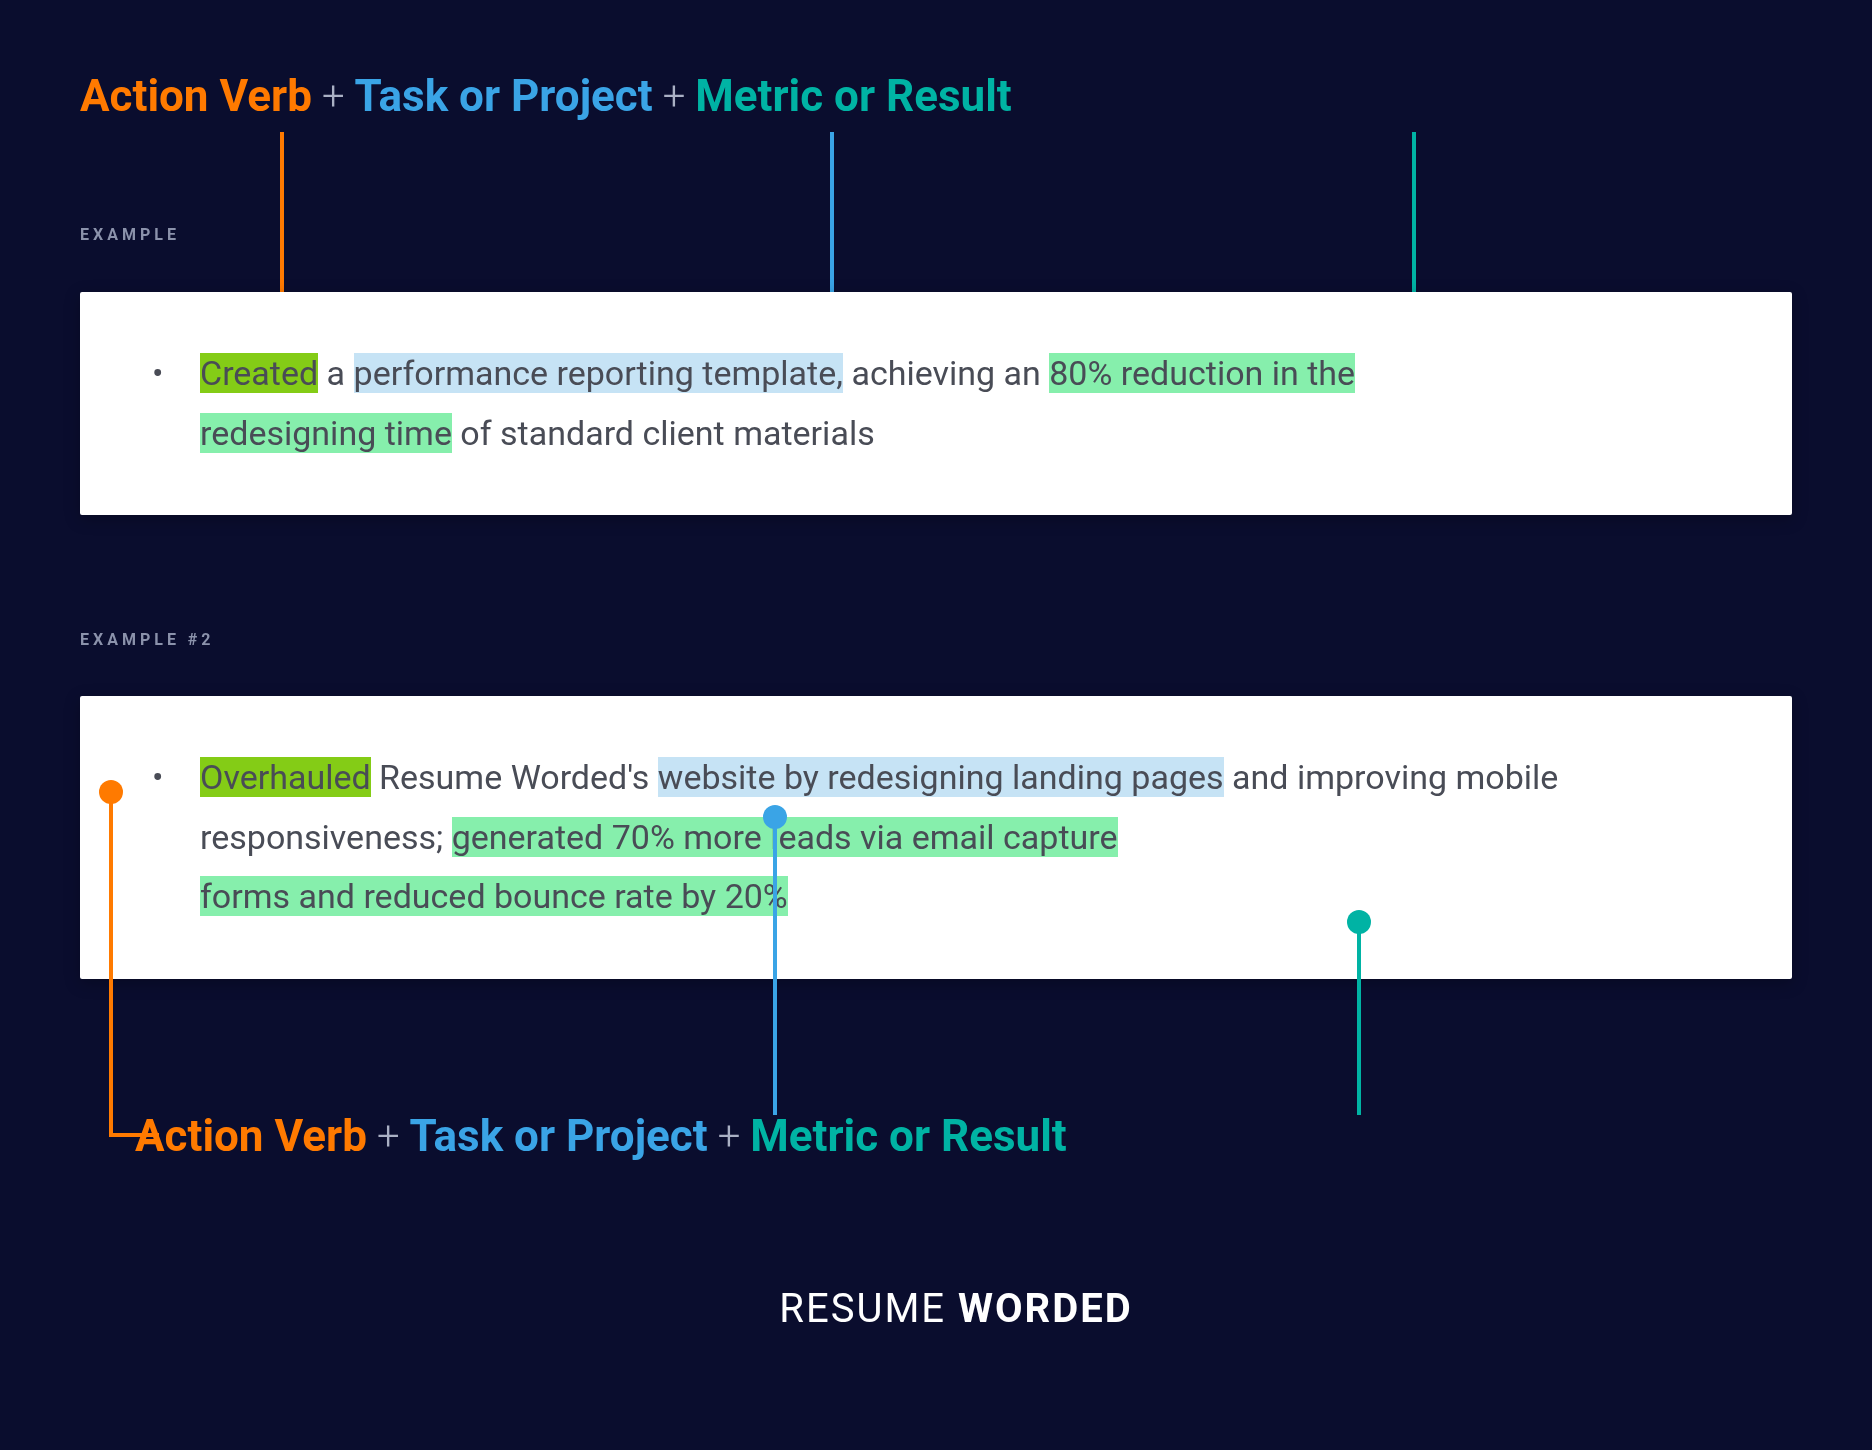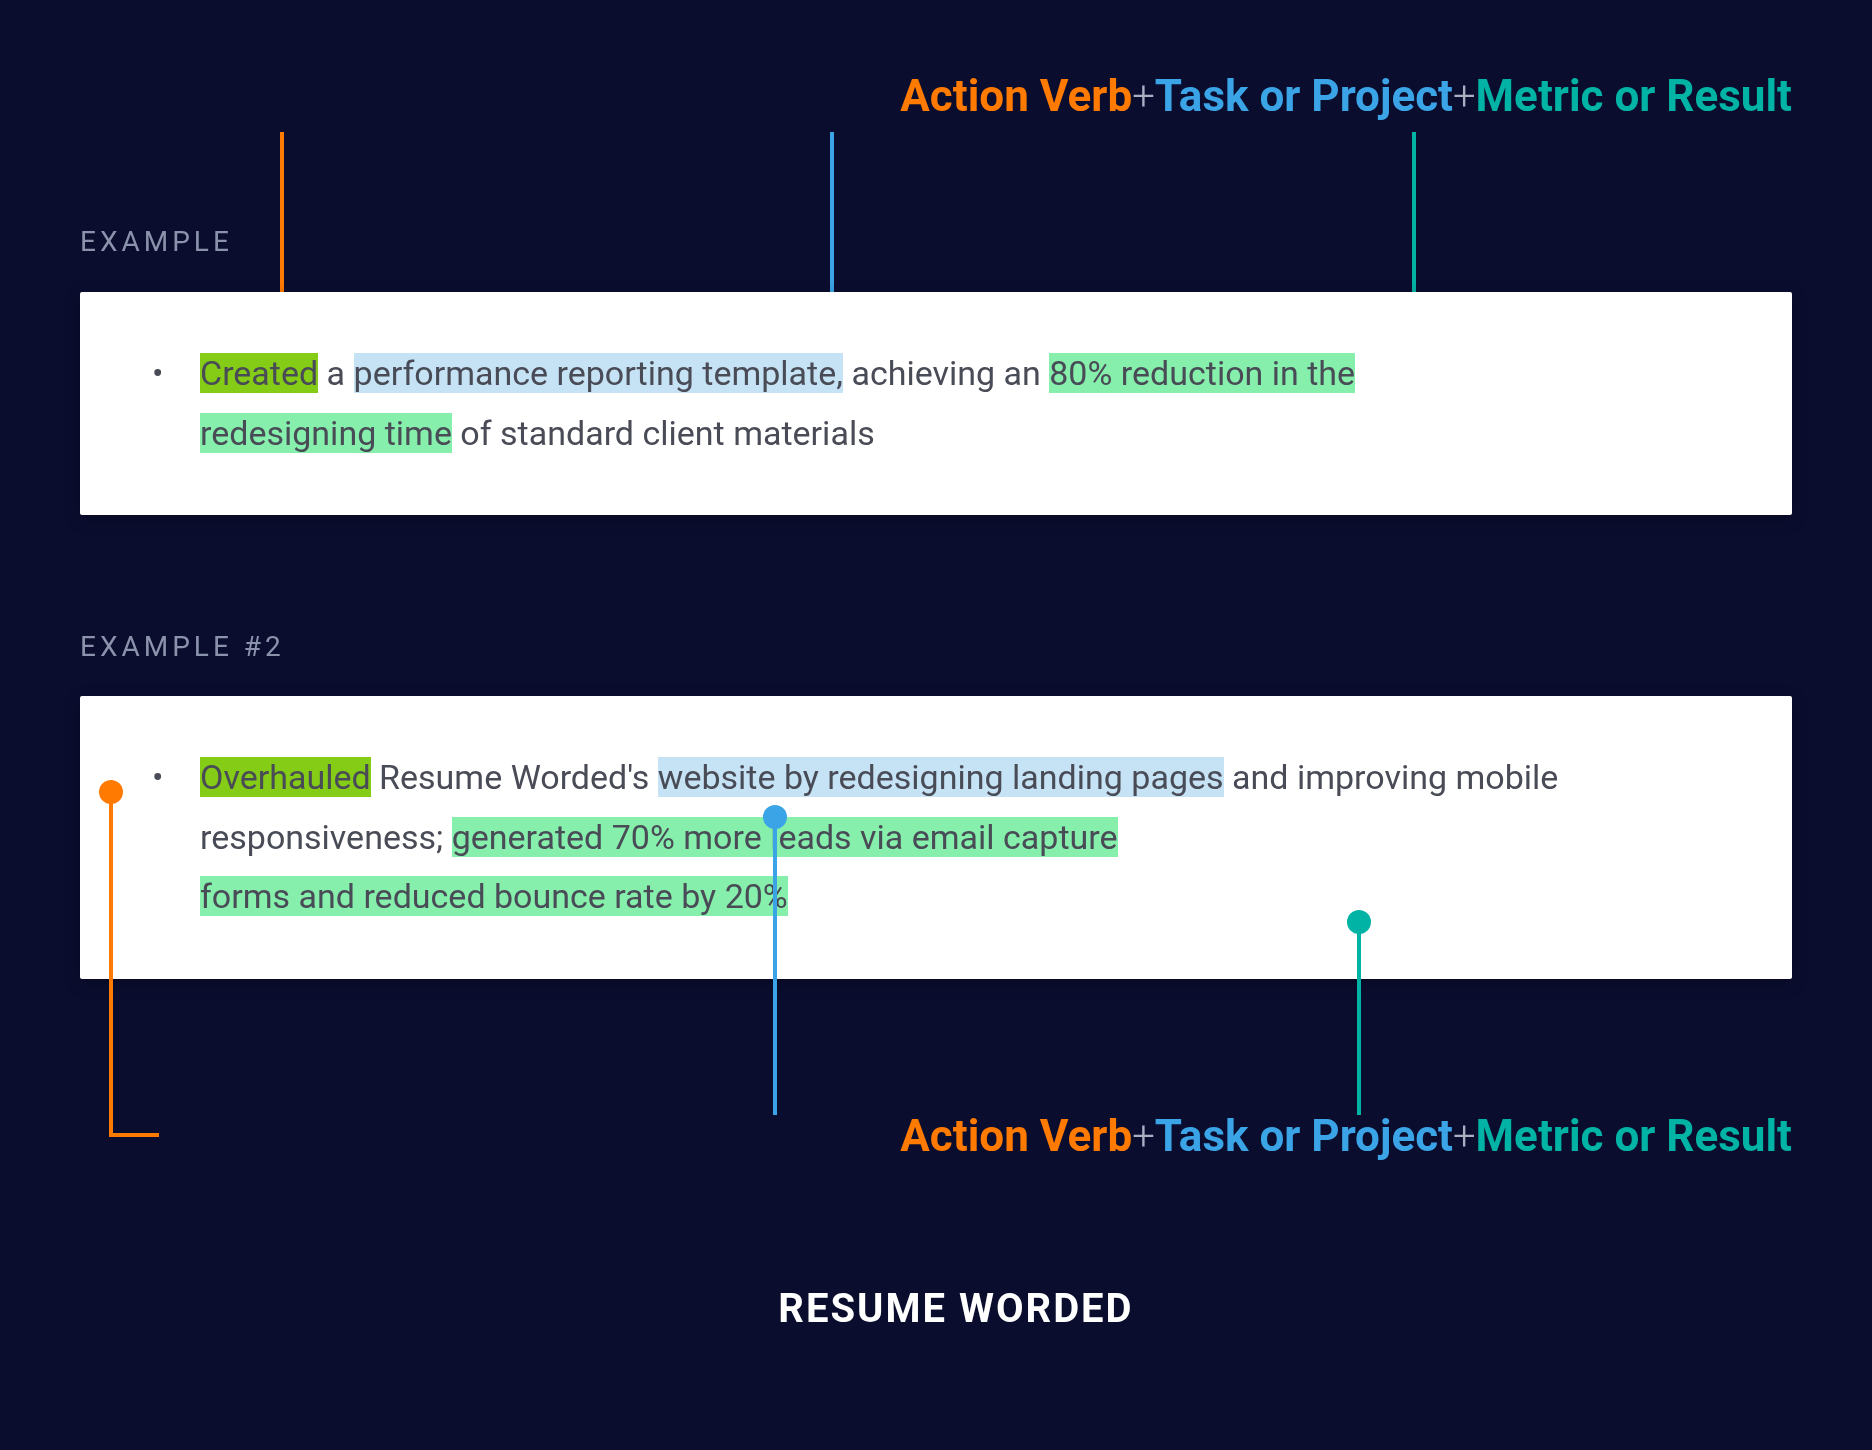--- a/index.html
+++ b/index.html
@@ -12,36 +12,37 @@
     position: relative;
   }
   .formula {
     position: absolute;
     left: 80px;
     right: 80px;
     font-size: 44px;
     font-weight: 700;
     display: flex;
     align-items: center;
-    justify-content: flex-end;
+    justify-content: flex-start;
+    gap: 10px;
   }
   .formula-top { top: 70px; }
   .formula-bottom { top: 1110px; padding-left: 55px;}
   .orange { color: #ff7a00; }
   .blue { color: #3aa4e6; }
   .teal { color: #00b3a4; }
   .plus { color: #aab0c4; font-weight: 300; font-size: 40px; }
 
   .section-label {
     position: absolute;
     left: 80px;
     color: #8b92ab;
     letter-spacing: 4px;
-    font-size: 28px;
-    font-weight: 400;
+    font-size: 16px;
+    font-weight: 700;
   }
   .label-1 { top: 225px; }
   .label-2 { top: 630px; }
 
   .example-card {
     position: absolute;
     left: 80px;
     right: 80px;
     background: #ffffff;
     border-radius: 2px;
@@ -79,21 +80,21 @@
 
   .brand {
     position: absolute;
     top: 1285px;
     left: 0; right: 0;
     text-align: center;
     color: #fff;
     font-size: 40px;
     letter-spacing: 2px;
   }
-  .brand .bold { font-weight: 700; margin-left: 40px; }
+  .brand .bold { font-weight: 400; margin-left: 40px; }
   .brand .light { font-weight: 700; }
 </style>
 </head>
 <body>
 
 <div class="formula formula-top">
   <span class="orange">Action Verb</span>
   <span class="plus">+</span>
   <span class="blue">Task or Project</span>
   <span class="plus">+</span>

